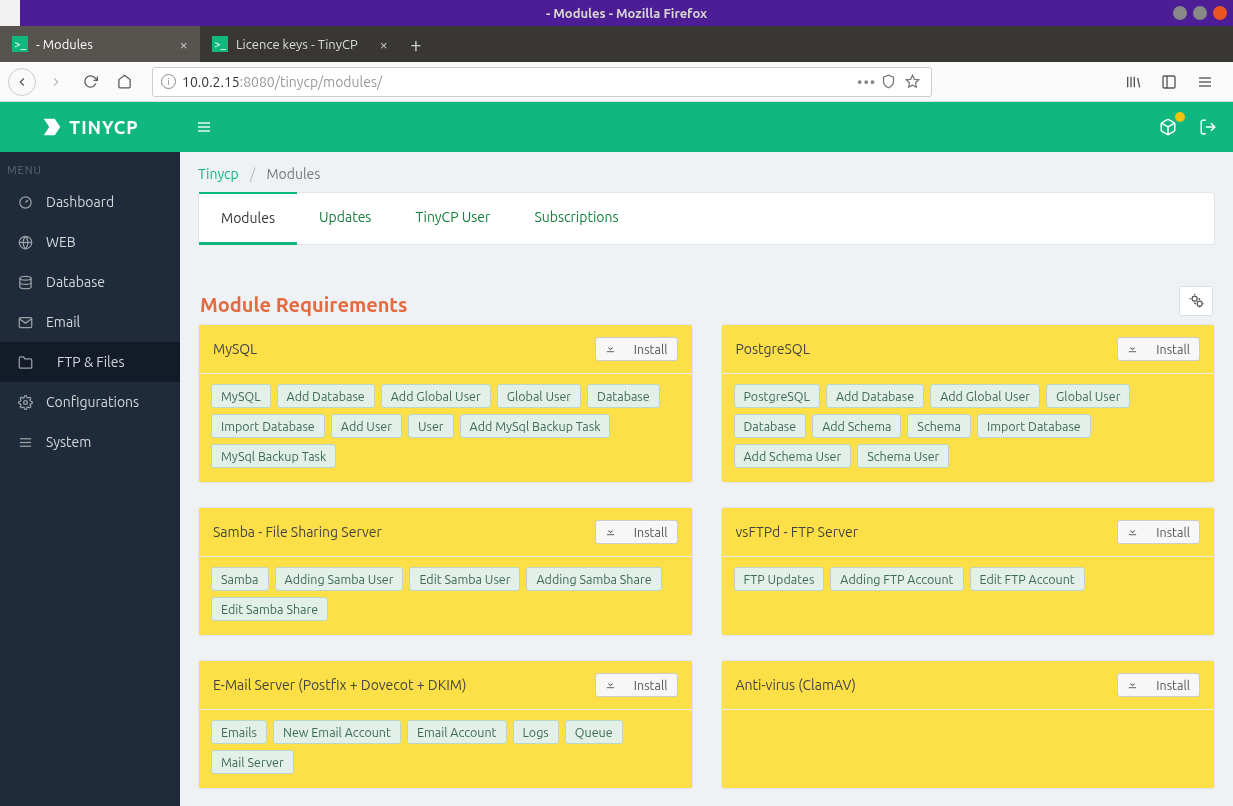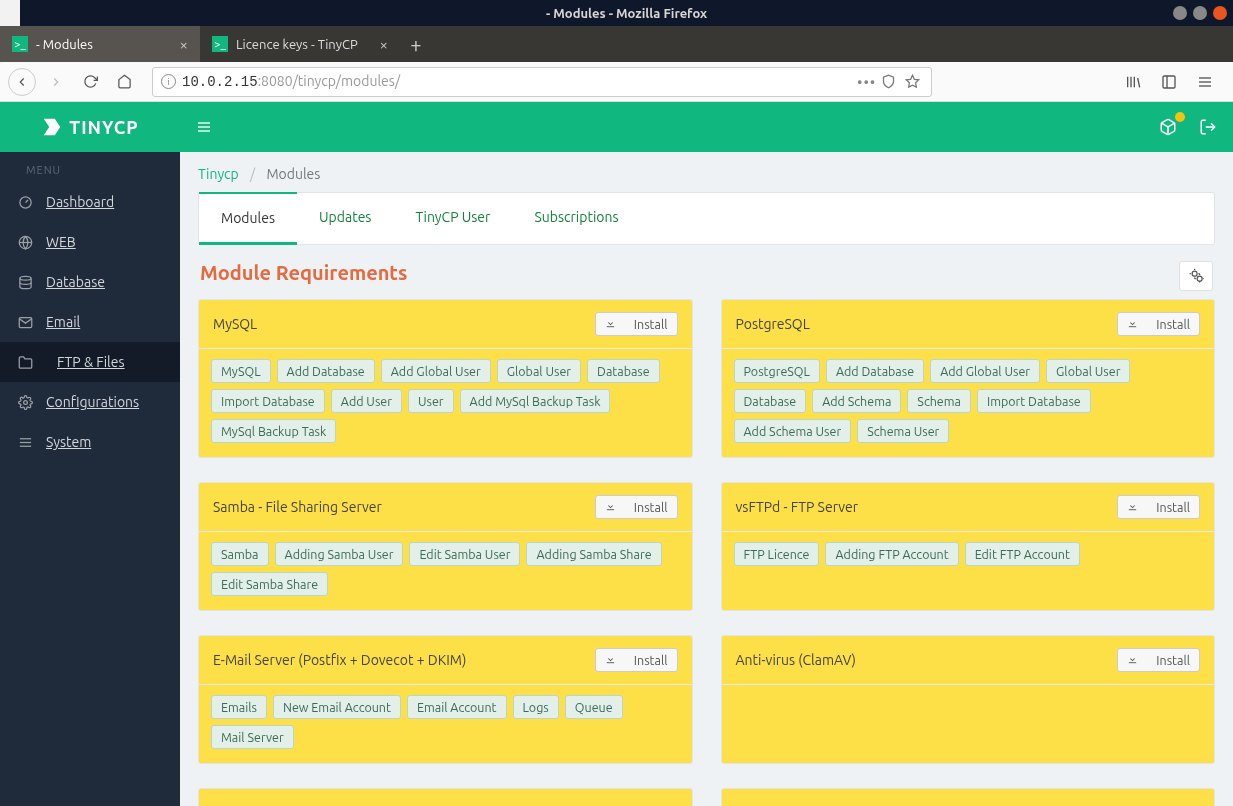--- a/index.html
+++ b/index.html
@@ -1,18 +1,18 @@
 <!DOCTYPE html>
 <html><head>
 <meta charset="utf-8">
 <style>
   * { box-sizing: border-box; margin: 0; padding: 0; }
   body { font-family: -apple-system, BlinkMacSystemFont, "Segoe UI", Ubuntu, "Helvetica Neue", sans-serif; font-size: 14px; background: #f2f2f2; width:1233px; height:806px; overflow:hidden; }
   
-  .window-titlebar { background:#0f172a; color:#d8d6d2; height:26px; display:flex; align-items:center; position:relative; font-size:13px;margin-left:20px; }
+  .window-titlebar { background:#4c1d95; color:#d8d6d2; height:26px; display:flex; align-items:center; position:relative; font-size:13px;margin-left:20px; }
   .window-titlebar .title { position:absolute; left:50%; transform:translateX(-50%); font-weight:bold; }
   .window-controls { position:absolute; right:6px; display:flex; gap:6px; }
   .window-controls .ctl { width:14px; height:14px; border-radius:50%; display:inline-block; }
   .ctl-min { background:#888; }
   .ctl-max { background:#888; }
   .ctl-close { background:#e95420; }
 
   
   .browser-tabbar { background:#393734; height:36px; display:flex; align-items:stretch; }
   .browser-tab { display:flex; align-items:center; gap:8px; padding:0 12px; min-width:200px; color:#ddd; position:relative; }
@@ -23,53 +23,53 @@
   .browser-newtab { width:32px; display:flex; align-items:center; justify-content:center; color:#ccc; font-size:20px; cursor:pointer; }
 
   
   .browser-toolbar { background:#fafafa; height:40px; border-bottom:1px solid #ddd; display:flex; align-items:center; padding:0 8px; gap:6px; }
   .tb-btn { width:28px; height:28px; display:flex; align-items:center; justify-content:center; color:#555; border-radius:4px; font-size:15px; }
   .tb-btn.dis { color:#bbb; }
   .tb-btn.enabled { border:1px solid #ccc; border-radius:50%; }
   .addr-wrap { flex:0 0 780px; margin-left:8px; }
   .addressbar { background:#fff; border:1px solid #ccc; border-radius:3px; height:30px; display:flex; align-items:center; padding:0 8px; gap:6px; font-size:14px; color:#555; width:100%; }
   .addressbar .info-icon { color:#888; font-size:13px; border:1px solid #888; border-radius:50%; width:15px; height:15px; display:flex; align-items:center; justify-content:center; font-size:10px; }
-  .addressbar .url-host { color:#333;font-family:Liberation Mono, monospace; }
+  .addressbar .url-host { color:#333; }
   .addressbar .url-rest { color:#999; }
   .addr-spacer { flex:1; }
   .addr-icon { width:18px; color:#777; font-size:15px; }
   .toolbar-right { margin-left:auto; display:flex; align-items:center; gap:12px; padding-right:8px; }
   .toolbar-right .tb-btn { width:24px; }
 
   
   .app { display:flex; height:704px; }
   .sidebar { width:180px; background:#1f2b3a; color:#c7ccd1; flex-shrink:0; }
   .brand { height:50px; background:#10b77f; display:flex; align-items:center; justify-content:center; gap:6px; color:#fff; font-weight:bold; letter-spacing:1px; font-size:18px; }
-  .menu-label { color:#5c6876; font-size:11px; padding:12px 26px 6px; letter-spacing:1px; }
-  .menu-item { display:flex; align-items:center; gap:12px; padding:12px 18px; color:#d3d6da; font-size:14px; cursor:pointer;text-decoration:underline; }
+  .menu-label { color:#5c6876; font-size:11px; padding:12px 7px 6px; letter-spacing:1px; }
+  .menu-item { display:flex; align-items:center; gap:12px; padding:12px 18px; color:#d3d6da; font-size:14px; cursor:pointer; }
   .menu-item.active { background:#121b27;gap:23px; }
   .menu-item .mi-icon { width:16px; text-align:center; color:#9aa0a6; font-size:14px; }
 
   .main { flex:1; background:#eef2f5; display:flex; flex-direction:column; min-width:0; overflow:hidden; position:relative;}
   .topbar-green { background:#10b77f; height:50px; display:flex; align-items:center; padding:0 16px; color:#fff; }
   .topbar-green .hamburger { font-size:16px; cursor:pointer; }
   .topbar-green .right-icons { margin-left:auto; display:flex; gap:22px; align-items:center; position:relative;}
   .topbar-green .right-icons .badge { position:absolute; top:-6px; right:-8px; background:#f1c40f; color:#000; border-radius:50%; width:10px; height:10px; font-size:8px; display:flex; align-items:center; justify-content:center;}
   .cube-icon, .logout-icon { position:relative; width:18px; height:18px; display:flex; align-items:center; justify-content:center;}
 
   .content { padding:14px 18px 18px; overflow-y:auto; height:655px; }
   .breadcrumb { font-size:14px; color:#777; margin-bottom:10px; }
   .breadcrumb a { color:#10b77f; text-decoration:none; }
   .breadcrumb .sep { margin:0 8px; color:#bbb; }
 
   .tabs-panel { background:#fff; border:1px solid #e1e4e8; border-radius:3px; display:flex; }
   .tab { padding:16px 22px; font-size:14px; color:#15803d; cursor:pointer; border-right:0; }
   .tab.active { border-bottom:3px solid #10b77f; border-top:2px solid #10b77f; background:#fff; margin-top:-1px; margin-bottom:-1px; color:#333;}
   
-  .section-head { display:flex; align-items:flex-start; justify-content:space-between; margin:16px 2px 8px;}
+  .section-head { display:flex; align-items:flex-end; justify-content:space-between; margin:41px 2px 8px;}
   .section-head h2 { color:#e46a3f; font-size:20px; font-weight:600;}
   .gear-btn { background:#fff; border:1px solid #dcdfe3; width:34px; height:30px; border-radius:3px; display:flex; align-items:center; justify-content:center; color:#666; cursor:pointer; font-size:13px;}
 
   .grid { display:grid; grid-template-columns:1fr 1fr; gap:24px 28px; }
   .card { background:#fde047; border:1px solid #e1e4e8; border-radius:3px; }
   .card-head { display:flex; align-items:center; justify-content:space-between; padding:12px 14px; border-bottom:1px solid #e8ebee; }
   .card-title { font-size:14px; color:#444; }
   .install-btn, .prepare-btn { border:1px solid #ccc; background:#f7f7f7; color:#555; font-size:12.5px; padding:4px 9px; border-radius:3px; display:inline-flex; align-items:center; gap:18px; cursor:pointer; }
   .card-body { padding:10px 12px 14px; }
   .taglist { display:flex; flex-wrap:wrap; gap:6px; }
@@ -388,21 +388,21 @@
               <span class="install-btn">
                 <svg width="11" height="11" viewBox="0 0 24 24" fill="#555">
                   <path d="M12 3v10l-4-4-1.5 1.5L12 16l5.5-5.5L16 9l-4 4V3z"></path>
                   <rect x="4" y="18" width="16" height="2"></rect>
                 </svg>
                 <span>Install</span>
               </span>
             </div>
             <div class="card-body">
               <div class="taglist">
-                <span class="tag">FTP Licence</span>
+                <span class="tag">FTP Updates</span>
                 <span class="tag">Adding FTP Account</span>
                 <span class="tag">Edit FTP Account</span>
               </div>
             </div>
           </div>
           <div class="card">
             <div class="card-head">
               <span class="card-title">E-Mail Server (Postfix + Dovecot + DKIM)</span>
               <span class="install-btn">
                 <svg width="11" height="11" viewBox="0 0 24 24" fill="#555">

